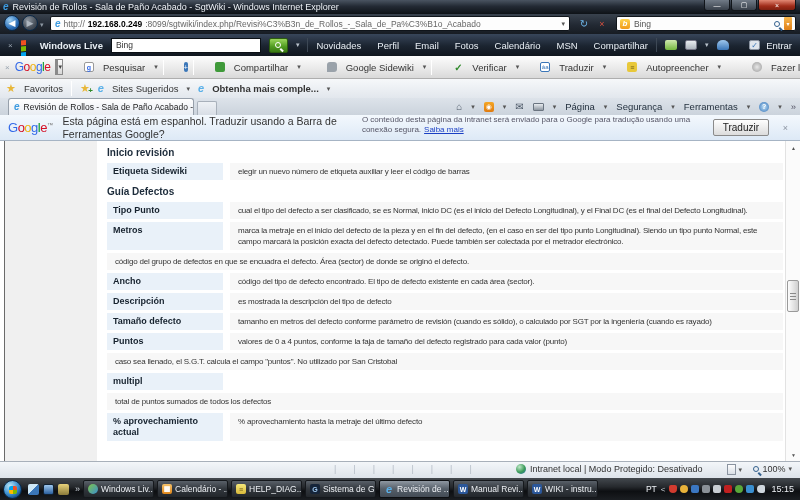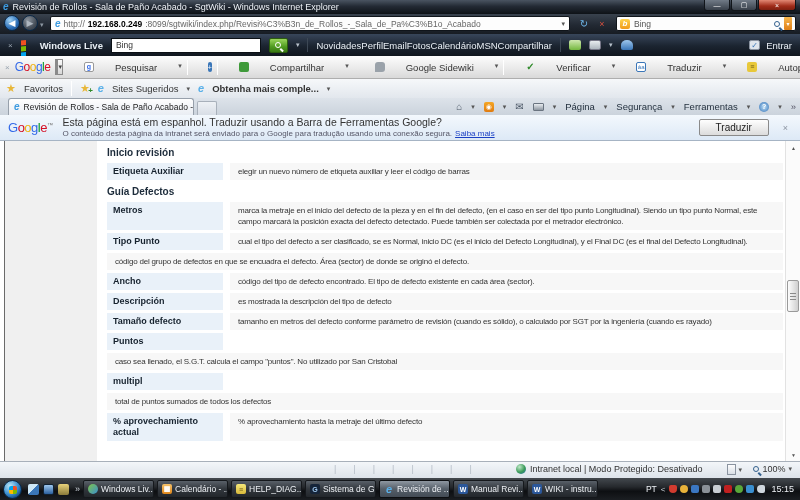--- a/index.html
+++ b/index.html
@@ -58,21 +58,21 @@
   .liveflag i:nth-child(1){background:#f25022;} .liveflag i:nth-child(2){background:#7fba00;}
   .liveflag i:nth-child(3){background:#00a4ef;} .liveflag i:nth-child(4){background:#ffb900;}
   .live-brand { font-weight:bold; }
   .live-input { width:150px; height:15px; background:#fff; border:1px solid #0b1015; color:#333;
     font-size:8.5px; display:flex; align-items:center; padding:0 4px; }
   .live-go { width:19px; height:15px; background:linear-gradient(#9ad65c,#4f9a20 60%,#3a7a14);
     border:1px solid #2c5e0e; border-radius:2px; display:flex; align-items:center; justify-content:center; }
   .live-go .mag { border-color:#fff; } .live-go .mag::after { background:#fff; }
   .tb-caret { color:#b9c2cc; font-size:7px; }
   .vsep-dark { width:1px; height:14px; background:#0a0e13; border-right:1px solid #3d4855; }
-  .live-links { display:flex; gap:0; }
+  .live-links { display:flex; gap:16px; }
   .live-link { cursor:default; }
   .live-ico { width:12px; height:10px; border-radius:2px; display:inline-block; }
   .live-ico.edit { background:linear-gradient(#cfe8b0,#74b83e); }
   .live-ico.winico { background:linear-gradient(#e8ecf0,#aeb6bf); border:1px solid #778; }
   .live-ico.people { background:linear-gradient(#9fc8ee,#3a76b8); border-radius:50% 50% 2px 2px; }
   .live-right { margin-left:auto; display:flex; align-items:center; gap:6px; }
   .live-check { width:11px; height:10px; background:#dfe5ec; border:1px solid #8a93a0; border-radius:2px;
     color:#3a76b8; font-size:8px; line-height:9px; text-align:center; }
 
   
@@ -80,21 +80,21 @@
     background:linear-gradient(#fdfdfd,#eaeaea 55%,#d9d9d9); border-bottom:1px solid #aeaeae;
     display:flex; align-items:center; padding:0 5px; gap:5px; color:#333; font-size:9.5px; }
   .glogo { font-weight:normal; letter-spacing:-0.5px; }
   .glogo i { font-style:normal; }
   .glogo i:nth-child(1){color:#3369E8;} .glogo i:nth-child(2){color:#D50F25;}
   .glogo i:nth-child(3){color:#EEB211;} .glogo i:nth-child(4){color:#3369E8;}
   .glogo i:nth-child(5){color:#009925;} .glogo i:nth-child(6){color:#D50F25;}
   .g-input { width:175px; height:16px; background:#fff; border:1px solid #8a8a8a; }
   .g-input-caret { width:13px; height:16px; margin-left:-5px; background:linear-gradient(#fbfbfb,#d8d8d8);
     border:1px solid #8a8a8a; display:flex; align-items:center; justify-content:center; color:#444; font-size:7px; }
-  .gt-item { display:flex; gap:21px; white-space:nowrap;padding-left:16px; }
+  .gt-item { display:flex; align-items:center; gap:9px; white-space:nowrap;padding-left:16px; }
   .gt-ico { width:10px; height:10px; border-radius:2px; display:inline-flex; align-items:center;
     justify-content:center; font-size:7px; color:#fff; }
   .gt-ico.gmono { background:#fff; border:1px solid #999; color:#3369E8; font-weight:bold; }
   .gt-ico.globe { border-radius:50%; background:radial-gradient(#bfe0f7,#3a76b8); }
   .gt-ico.photos { background:linear-gradient(#f7c2d6,#d4588e); }
   .gt-ico.blocked { border-radius:50%; background:#c03028; }
   .gt-ico.plus { background:#3a76b8; }
   .gt-ico.share { background:#3f9a3a; }
   .gt-ico.cam { background:#b03a30; }
   .gt-ico.bubble { background:#9aa2aa; border-radius:3px 3px 3px 0; }
@@ -134,21 +134,21 @@
   .print-ico { width:11px; height:8px; background:linear-gradient(#e8ecf0,#8f98a2); border:1px solid #6a7480; border-radius:1px; }
   .help-ico { width:10px; height:10px; border-radius:50%; background:radial-gradient(#bfe0f7,#2f6fb5);
     color:#fff; font-size:7px; display:flex; align-items:center; justify-content:center; font-weight:bold; }
 
   
   .translatebar { position:absolute; left:0; top:115px; width:800px; height:26px;
     background:linear-gradient(#f3f8fd,#dde9f6); border-bottom:1px solid #a6b4c4;
     display:flex; align-items:center; padding:0 8px; gap:10px; }
   .translatebar .glogo { font-size:13px; }
   .tm { font-size:6px; color:#777; vertical-align:super; }
-  .tr-texts { display:flex; flex-direction:column; line-height:1.2; }
+  .tr-texts { display:flex; line-height:1.2; }
   .tr-main { font-size:10.5px; color:#333; }
   .tr-sub { font-size:8px; color:#556; }
   .tr-link { color:#1a3fc4; text-decoration:underline; margin-left:3px;text-align:right; }
   .tr-btn { margin-left:auto; width:70px; height:17px; background:linear-gradient(#fefefe,#dcdcdc);
     border:1px solid #8a8a8a; border-radius:2px; font-size:10px; color:#222;
     display:flex; align-items:center; justify-content:center; }
   .tr-x { color:#8a93a0; font-size:9px; margin:0 4px; }
 
   
   .content { position:absolute; left:0; top:141px; width:800px; height:320px; background:#fff; overflow:hidden; }
@@ -401,49 +401,50 @@
     <span class="tr-btn" data-name="translate-page-button">Traduzir</span>
     <span class="tr-x" data-name="translate-bar-close-icon">×</span>
   </div>
 
   <div class="content" data-name="page-content">
     <div class="rail-line" data-name="page-border"></div>
     <div class="rail" data-name="sidebar-empty-area"></div>
     <div class="def-table" data-name="definition-table">
         <div class="sec-header" data-name="section-header">Inicio revisión</div>
         <div class="def-row" data-name="table-row">
-          <div class="def-term" data-name="term-cell">Etiqueta Auxiliar</div>
+          <div class="def-term" data-name="term-cell">Etiqueta Sidewiki</div>
           <div class="def-desc" data-name="description-cell">elegir un nuevo número de etiqueta auxiliar y leer el código de barras</div>
         </div>
         <div class="sec-header" data-name="section-header">Guía Defectos</div>
+        <div class="def-row" data-name="table-row">
+          <div class="def-term" data-name="term-cell">Tipo Punto</div>
+          <div class="def-desc" data-name="description-cell">cual el tipo del defecto a ser clasificado, se es Normal, inicio DC (es el inicio del Defecto Longitudinal), y el Final DC (es el final del Defecto Longitudinal).</div>
+        </div>
         <div class="def-row" data-name="table-row">
           <div class="def-term" data-name="term-cell">Metros</div>
           <div class="def-desc" data-name="description-cell">marca la metraje en el inicio del defecto de la pieza y en el fin del defecto, (en el caso en ser del tipo punto Longitudinal). Siendo un tipo punto Normal, este campo marcará la posición exacta del defecto detectado. Puede también ser colectada por el metrador electrónico.</div>
         </div>
         <div class="def-row" data-name="table-row">
-          <div class="def-term" data-name="term-cell">Tipo Punto</div>
-          <div class="def-desc" data-name="description-cell">cual el tipo del defecto a ser clasificado, se es Normal, inicio DC (es el inicio del Defecto Longitudinal), y el Final DC (es el final del Defecto Longitudinal).</div>
-        </div>
-        <div class="def-row" data-name="table-row">
           <div class="def-desc" data-name="description-cell">código del grupo de defectos en que se encuadra el defecto. Área (sector) de donde se originó el defecto.</div>
         </div>
         <div class="def-row" data-name="table-row">
           <div class="def-term" data-name="term-cell">Ancho</div>
           <div class="def-desc" data-name="description-cell">código del tipo de defecto encontrado. El tipo de defecto existente en cada área (sector).</div>
         </div>
         <div class="def-row" data-name="table-row">
           <div class="def-term" data-name="term-cell">Descripción</div>
           <div class="def-desc" data-name="description-cell">es mostrada la descripción del tipo de defecto</div>
         </div>
         <div class="def-row" data-name="table-row">
           <div class="def-term" data-name="term-cell">Tamaño defecto</div>
           <div class="def-desc" data-name="description-cell">tamanho en metros del defecto conforme parámetro de revisión (cuando es sólido), o calculado por SGT por la ingeniería (cuando es rayado)</div>
         </div>
         <div class="def-row" data-name="table-row">
           <div class="def-term" data-name="term-cell">Puntos</div>
+          <div class="def-desc" data-name="description-cell">valores de 0 a 4 puntos, conforme la faja de tamaño del defecto registrado para cada valor (punto)</div>
         </div>
         <div class="def-row" data-name="table-row">
           <div class="def-desc" data-name="description-cell">caso sea llenado, el S.G.T. calcula el campo "puntos". No utilizado por San Cristobal</div>
         </div>
         <div class="def-row" data-name="table-row">
           <div class="def-term" data-name="term-cell">multipl</div>
         </div>
         <div class="def-row" data-name="table-row">
           <div class="def-desc" data-name="description-cell">total de puntos sumados de todos los defectos</div>
         </div>

